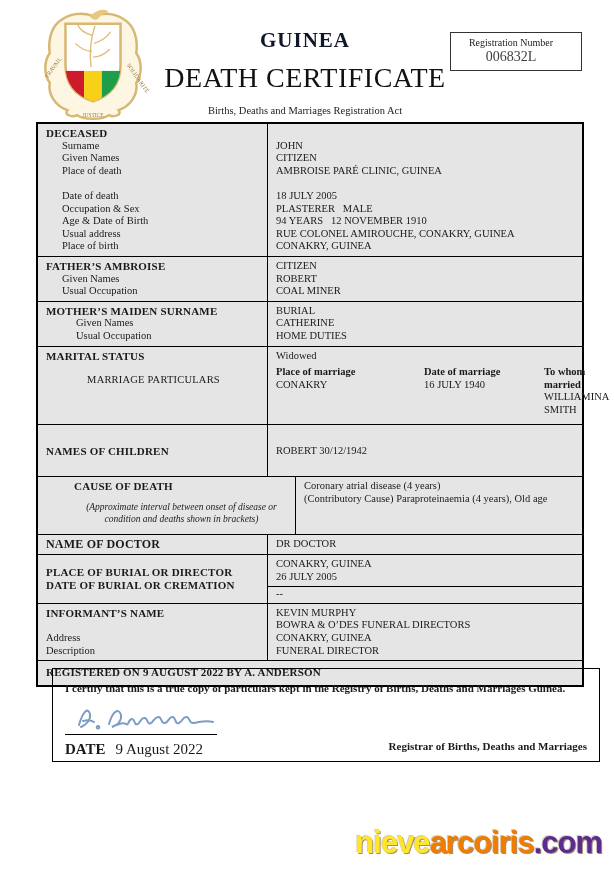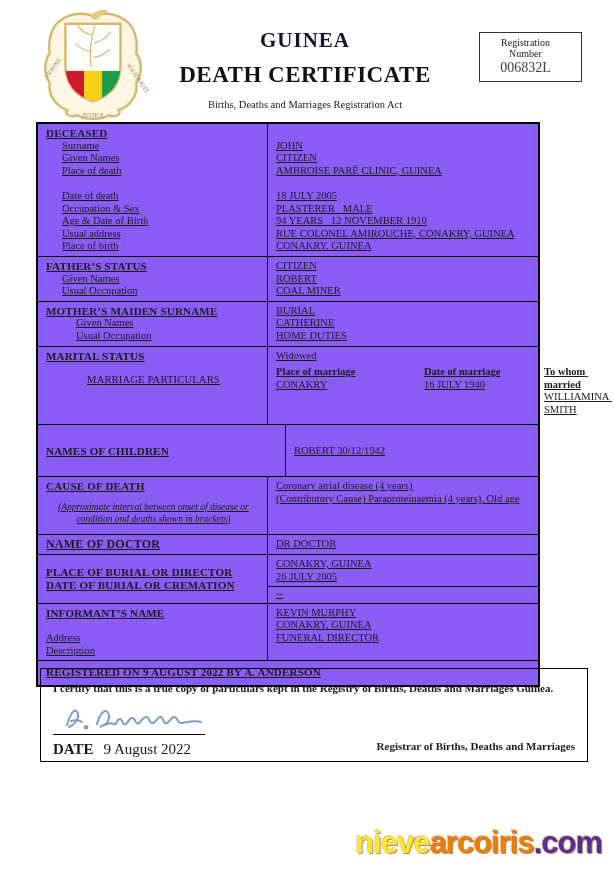--- a/index.html
+++ b/index.html
@@ -15,35 +15,34 @@
     height: 871px;
     background: #ffffff;
     overflow: hidden;
   }
 
   
   .header { position: absolute; top: 0; left: 0; width: 614px; height: 122px; }
   .coa { position: absolute; left: 34px; top: 6px; width: 118px; height: 118px; }
   .titles { position: absolute; left: 160px; top: 28px; width: 290px; text-align: center; }
   .country-title { font-size: 21px; font-weight: bold; letter-spacing: 1px; color: #0f172a; }
-  .cert-title { font-size: 23px; font-weight: bold; margin-top: 9px; letter-spacing: 0.5px; color: #111; }
+  .cert-title { font-size: 28px; font-weight: normal; margin-top: 9px; letter-spacing: 0.5px; color: #111; }
   .act-subtitle { font-size: 10.5px; margin-top: 11px; color: #222; }
   .reg-box {
-    position: absolute; right: 32px; top: 32px; width: 103px;
+    position: absolute; right: 32px; top: 32px; width: 132px;
     border: 1px solid #333; text-align: center; padding: 4px 14px 5px 4px;
   }
   .reg-label { font-size: 10px; color: #222; }
   .reg-value { font-size: 14px; margin-top: 1px; color: #404040; }
 
   
   .cert-table {
-    position: absolute; left: 36px; top: 122px; width: 504px;
-    border: 2px solid #000; background: #8b5cf6;
+    position: absolute; left: 36px; top: 122px; width: 548px;
+    border: 2px solid #000; background: #e5e5e5;
     font-size: 10.5px;
-    text-decoration: underline;
   }
   .trow { display: grid; grid-template-columns: 229px 1fr; border-top: 1.5px solid #000; }
   .trow:first-child { border-top: none; }
   .lcell { padding: 3px 6px 3px 8px; }
   .rcell { border-left: 1.5px solid #000; padding: 3px 6px 3px 8px; }
   .rcell--nopad { padding: 0; }
   .line { min-height: 12.6px; line-height: 12.6px; white-space: pre-wrap; }
   .heading { font-weight: bold; font-size: 11px; letter-spacing: 0.2px; }
   .sub { padding-left: 16px; }
   .sub-deep { padding-left: 30px; }
@@ -59,21 +58,21 @@
     font-size: 9.5px; line-height: 11.5px;
   }
 
   .burial-sub1 { padding: 3px 6px 3px 8px; }
   .burial-sub2 { border-top: 1px solid #000; padding: 1px 6px 2px 8px; }
 
   .registered-row { border-top: 1.5px solid #000; padding: 5px 8px 6px 8px; }
 
   
   .cert-box {
-    position: absolute; left: 40px; top: 668px; width: 548px; height: 94px;
+    position: absolute; left: 52px; top: 668px; width: 548px; height: 94px;
     border: 1.5px solid #000; padding: 12px 12px 10px 12px;
   }
   .cert-statement { font-weight: bold; font-size: 11px; line-height: 14px; }
   .sig-area { position: relative; margin-top: 4px; height: 38px; width: 180px; }
   .sig-svg { position: absolute; left: 4px; top: 0; }
   .sig-line { position: absolute; left: 0; bottom: 2px; width: 152px; border-bottom: 1.5px solid #000; }
   .cert-bottom { display: flex; justify-content: space-between; margin-top: 3px; }
   .date-label { font-weight: bold; font-size: 15px; }
   .date-value { font-size: 15px; margin-left: 6px; }
   .registrar-label { font-weight: bold; font-size: 11px; }
@@ -162,21 +161,21 @@
         <div class="line">18 JULY 2005</div>
         <div class="line">PLASTERER   MALE</div>
         <div class="line">94 YEARS   12 NOVEMBER 1910</div>
         <div class="line">RUE COLONEL AMIROUCHE, CONAKRY, GUINEA</div>
         <div class="line">CONAKRY, GUINEA</div>
       </div>
     </div>
 
     <div class="trow">
       <div class="lcell">
-        <div class="line heading">FATHER’S STATUS</div>
+        <div class="line heading">FATHER’S AMBROISE</div>
         <div class="line sub">Given Names</div>
         <div class="line sub">Usual Occupation</div>
       </div>
       <div class="rcell">
         <div class="line">CITIZEN</div>
         <div class="line">ROBERT</div>
         <div class="line">COAL MINER</div>
       </div>
     </div>
 
@@ -210,30 +209,30 @@
             <div class="line">16 JULY 1940</div>
           </div>
           <div class="marriage-col">
             <div class="line">To whom married</div>
             <div class="line">WILLIAMINA SMITH</div>
           </div>
         </div>
       </div>
     </div>
 
-    <div class="trow" style="min-height:52px;gap:18px;">
+    <div class="trow" style="min-height:52px;">
       <div class="lcell vcenter">
         <div class="line heading">NAMES OF CHILDREN</div>
       </div>
       <div class="rcell vcenter">
         <div class="line">ROBERT 30/12/1942</div>
       </div>
     </div>
 
-    <div class="trow" style="min-height:58px;">
+    <div class="trow" style="min-height:58px;padding-left:28px;">
       <div class="lcell">
         <div class="line heading">CAUSE OF DEATH</div>
         <div class="cause-note">(Approximate interval between onset of disease or condition and deaths shown in brackets)</div>
       </div>
       <div class="rcell">
         <div class="line">Coronary atrial disease (4 years)</div>
         <div class="line">(Contributory Cause) Paraproteinaemia (4 years), Old age</div>
       </div>
     </div>
 
@@ -264,20 +263,21 @@
 
     <div class="trow">
       <div class="lcell">
         <div class="line heading">INFORMANT’S NAME</div>
         <div class="line"></div>
         <div class="line">Address</div>
         <div class="line">Description</div>
       </div>
       <div class="rcell">
         <div class="line">KEVIN MURPHY</div>
+        <div class="line">BOWRA &amp; O’DES FUNERAL DIRECTORS</div>
         <div class="line">CONAKRY, GUINEA</div>
         <div class="line">FUNERAL DIRECTOR</div>
       </div>
     </div>
 
     <div class="registered-row">
       <div class="line heading">REGISTERED ON 9 AUGUST 2022 BY A. ANDERSON</div>
     </div>
   </div>
 

